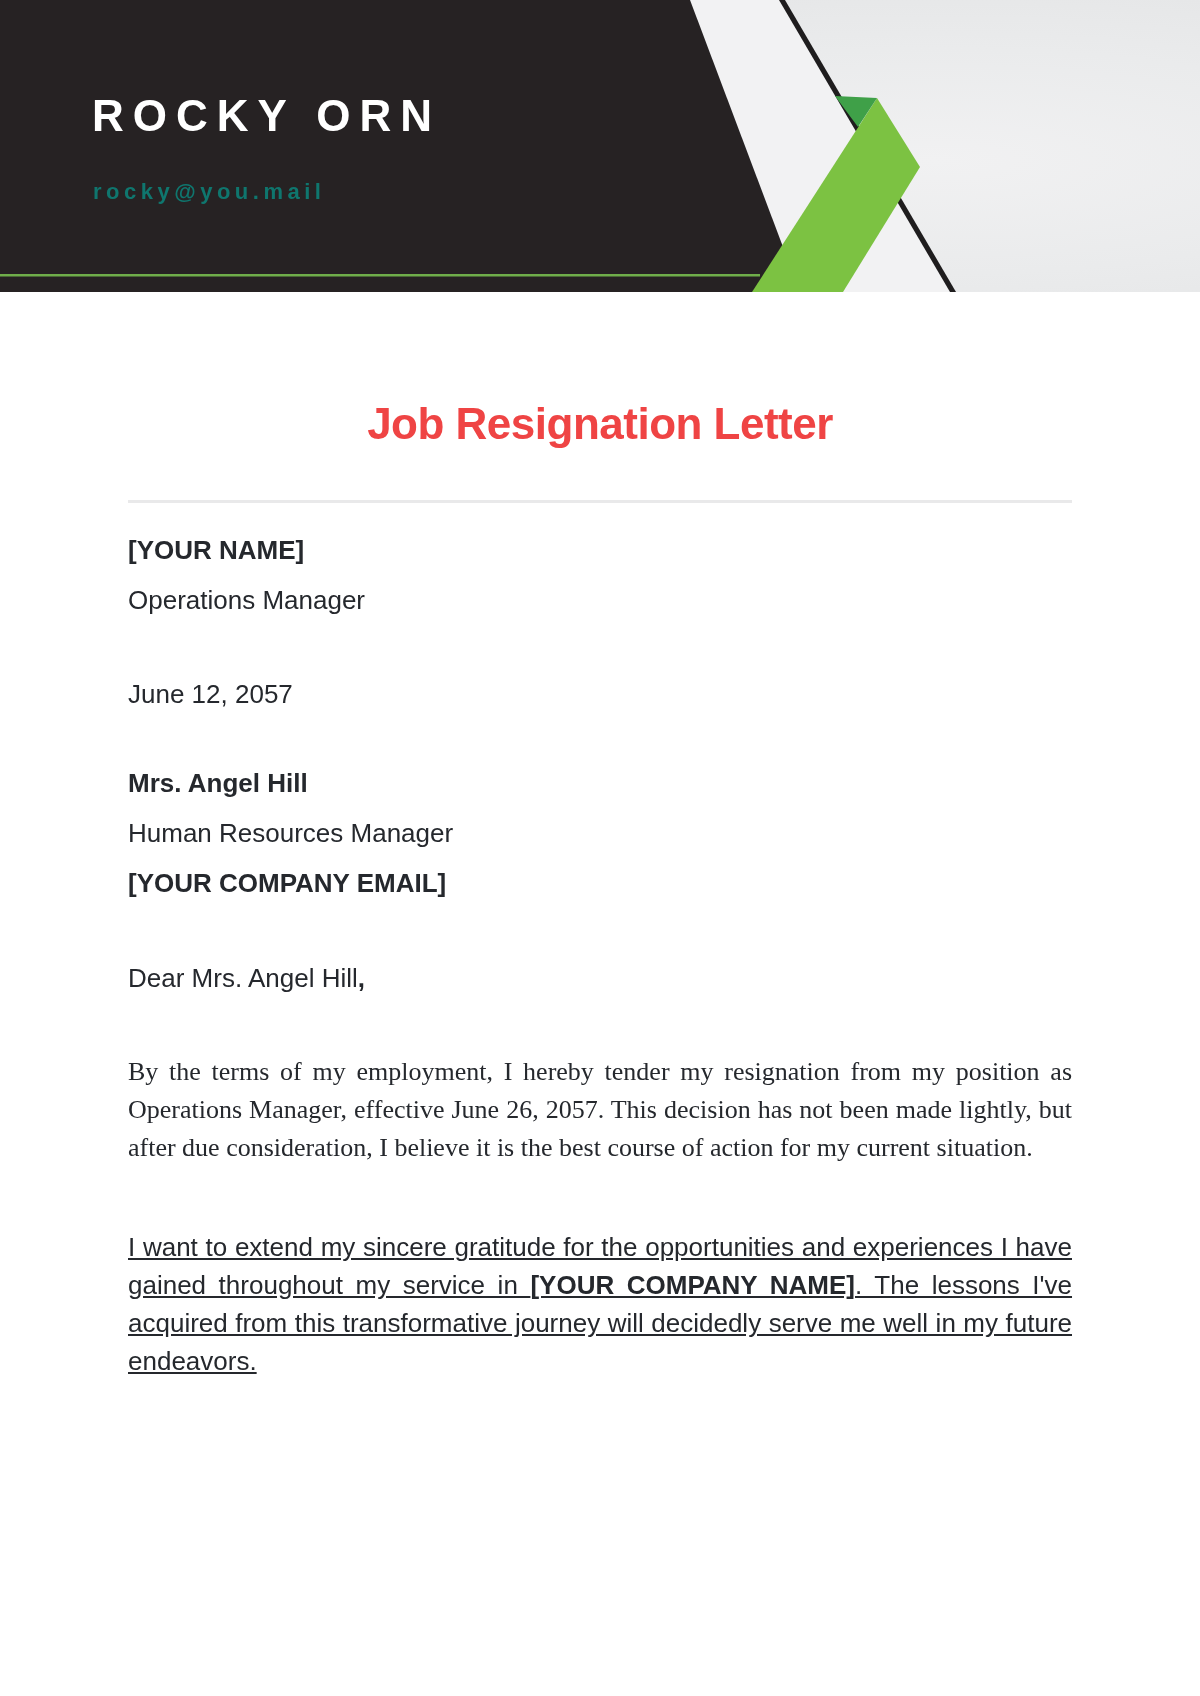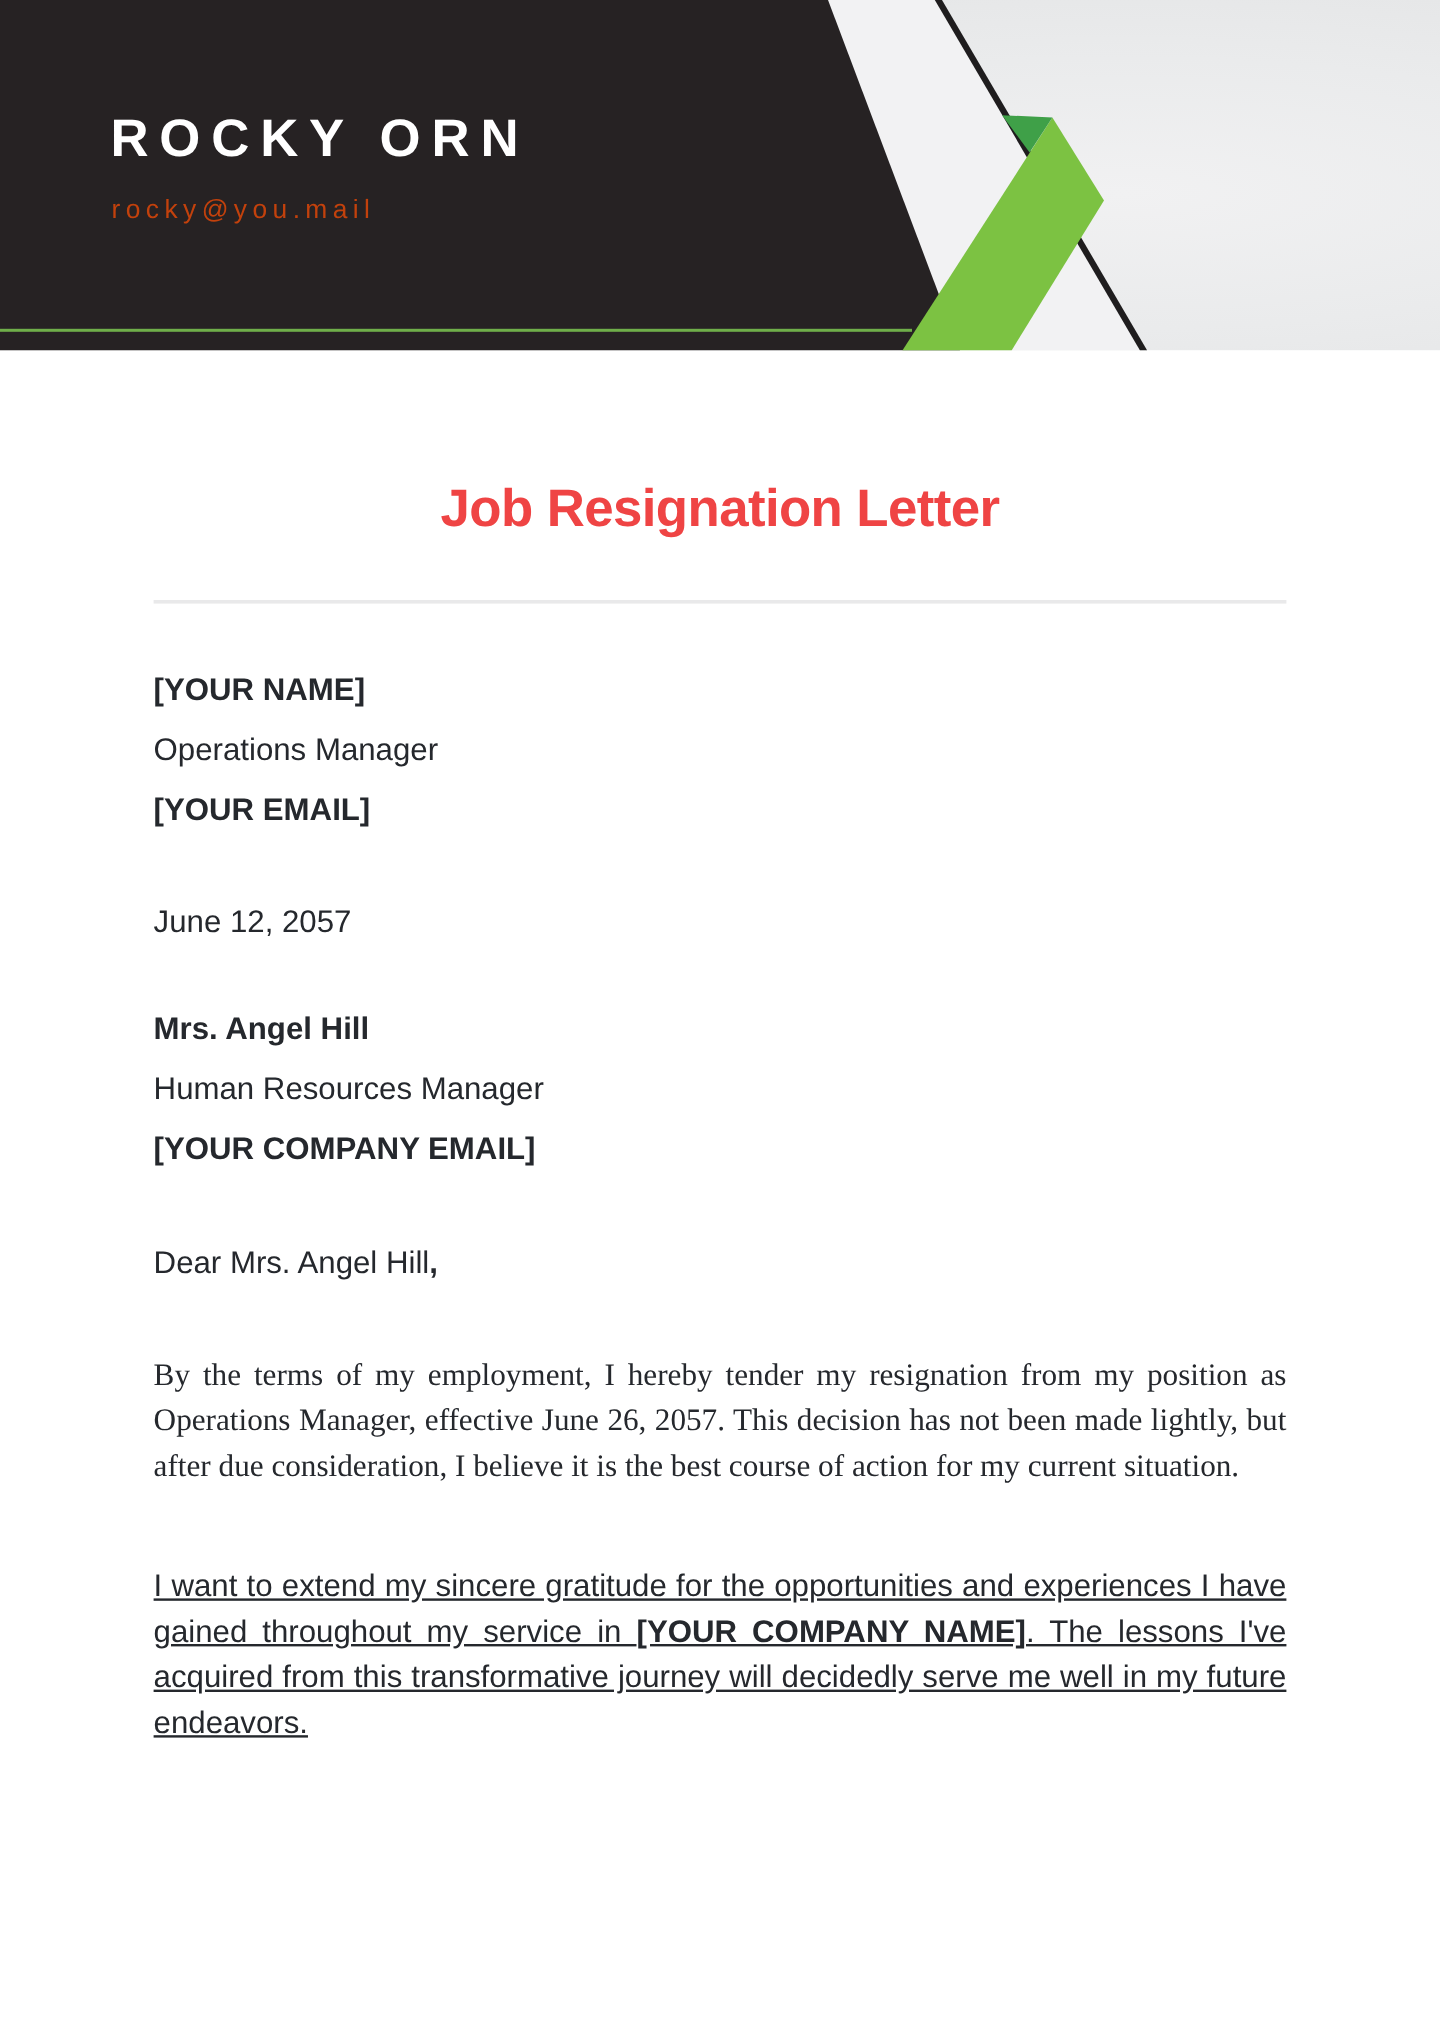--- a/index.html
+++ b/index.html
@@ -15,38 +15,38 @@
 
   
   .hero { position:relative; width:1155px; height:292px;border-radius:14px; }
   .hero svg { position:absolute; inset:0; display:block; }
   .hero-name {
     position:absolute; left:92px; top:92px;
     font-size:44px; line-height:48px; font-weight:700;
     letter-spacing:9px; color:#ffffff; white-space:nowrap;
   }
   .hero-email {
-    position:absolute; left:93px; top:160px;
-    font-size:22px; line-height:30px; font-weight:400;
-    letter-spacing:4.5px; color:#c2410c; white-space:nowrap;
+    position:absolute; left:93px; top:177px;
+    font-size:22px; line-height:30px; font-weight:700;
+    letter-spacing:4.5px; color:#0f766e; white-space:nowrap;
   }
 
   
   .letter { padding:0 128px; }
   .doc-title {
     margin-top:110px;
     font-size:44px; line-height:44px; font-weight:700;
     letter-spacing:-0.5px; text-align:center; color:#ef4444;
   }
   .divider { height:3px; background:#e9e9ea; margin-top:54px; }
 
   .letter p { font-size:26px; line-height:38px; color:#25282d; }
   .b { font-weight:700; }
 
-  .contact-block { margin-top:52px; }
+  .contact-block { margin-top:28px; }
   .contact-block p { margin-bottom:12px; }
   .contact-block p:last-child { margin-bottom:0; }
 
   .date-line { margin-top:56px; }
 
   .recipient-block { margin-top:51px; }
   .recipient-block p { margin-bottom:12px; }
   .recipient-block p:last-child { margin-bottom:0; }
 
   .salutation { margin-top:57px; }
@@ -90,21 +90,20 @@
 
   <main class="letter">
 
     <h1 class="doc-title">Job Resignation Letter</h1>
 
     <div class="divider"></div>
 
     <section class="contact-block">
       <p class="b">[YOUR NAME]</p>
       <p>Operations Manager</p>
-      <p class="b">[YOUR EMAIL]</p>
     </section>
 
     <p class="date-line">June 12, 2057</p>
 
     <section class="recipient-block">
       <p class="b">Mrs. Angel Hill</p>
       <p>Human Resources Manager</p>
       <p class="b">[YOUR COMPANY EMAIL]</p>
     </section>
 

